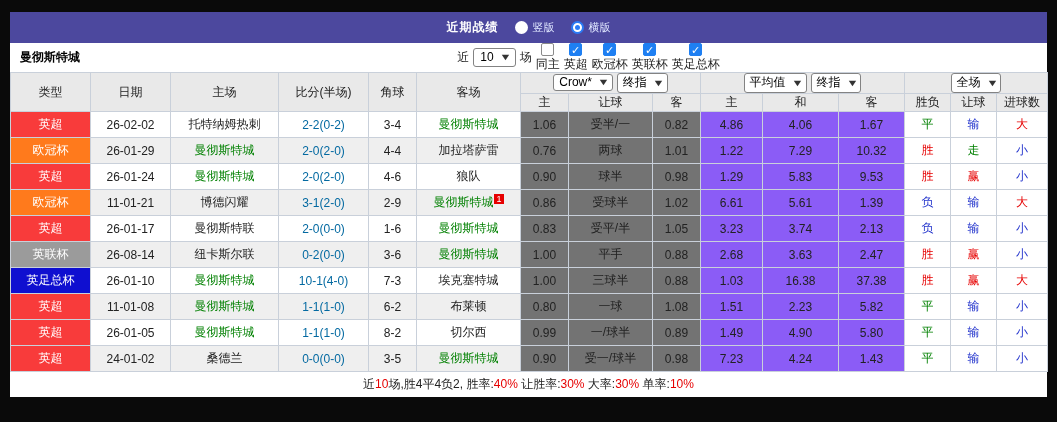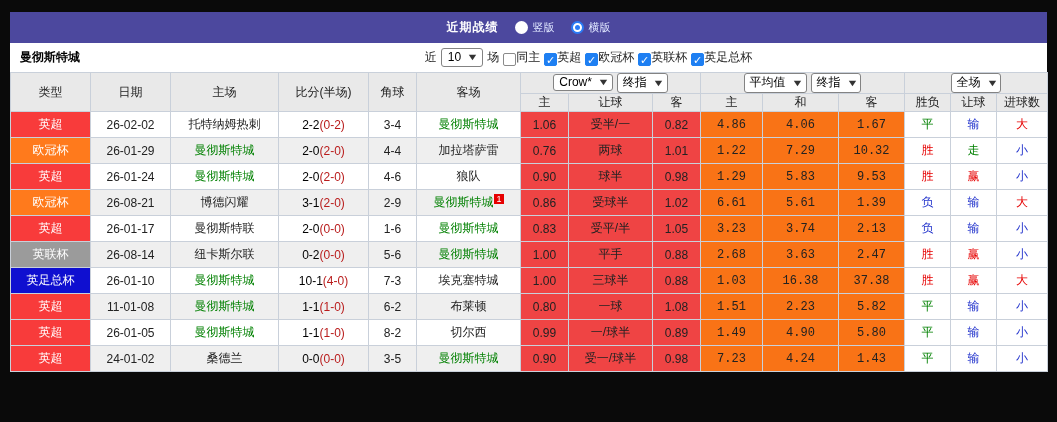--- a/index.html
+++ b/index.html
@@ -41,35 +41,35 @@
   .fake-select .chev { font-size:9px; color:#333; transform:scaleX(1.4); }
   .cb {
     width:13px; height:13px; border:1px solid #8a8a8a; border-radius:2px;
     background:#fff; display:inline-block; vertical-align:-2px; cursor:pointer;
   }
   .cb.checked {
     background:#1e7ff2; border-color:#1e7ff2; color:#fff;
     font-size:11px; line-height:12px; text-align:center;
   }
   .cb.checked::after { content:"✓"; }
-  .filters label { display:inline-flex; align-items:flex-end; gap:0; cursor:pointer; }
+  .filters label { display:inline-flex; align-items:center; gap:0; cursor:pointer;flex-direction:column; }
   
   table { border-collapse:collapse; table-layout:fixed; width:1037px; text-align:center; }
   th, td { border:1px solid #c9d0da; overflow:hidden; white-space:nowrap; }
   th { background:#e9e9e9; font-weight:normal; font-size:12px; height:18px; padding:0 2px; }
   th.drop-th { background:#e9e9e9; }
   th .fake-select { margin:0 2px; padding:0 4px 1px 5px; }
   td { height:26px; background:#fff; font-size:12px; padding:0 2px; }
   tr:nth-child(even) td.alt { background:#efefef; }
-  td.odds { background:#ef4444; }
-  td.avg  { background:#f97316;font-family:Liberation Mono, monospace; }
+  td.odds { background:#737373; }
+  td.avg  { background:#8b5cf6; }
   td.c-type { color:#fff; }
   td.team.hl { color:#008000; }
-  .ft { color:#000000; }
-  .ht { color:#b91c1c; }
+  .ft { color:#0369a1; }
+  .ht { color:#0369a1; }
   sup.card {
     background:#e60000; color:#fff; font-size:9px; line-height:10px;
     padding:0 2px; margin-left:1px; vertical-align:4px;
   }
   
   .footer {
     height:25px; display:flex; align-items:center; justify-content:center;
     background:#fff; font-size:12px; color:#222;
   }
   .footer .red { color:#e60000; }
@@ -233,21 +233,21 @@
     <td class="odds">0.98</td>
     <td class="avg">1.29</td>
     <td class="avg">5.83</td>
     <td class="avg">9.53</td>
     <td style="color:#e60000">胜</td>
     <td style="color:#e60000">赢</td>
     <td style="color:#2233cc">小</td>
   </tr>
         <tr>
     <td class="c-type" style="background:#ff7a1c">欧冠杯</td>
-    <td class="alt">26-08-21</td>
+    <td class="alt">11-01-21</td>
     <td class="alt team">博德闪耀</td>
     <td class="alt"><span class="ft">3-1</span><span class="ht">(2-0)</span></td>
     <td class="alt">2-9</td>
     <td class="alt team hl">曼彻斯特城<sup class="card">1</sup></td>
     <td class="odds">0.86</td>
     <td class="odds">受球半</td>
     <td class="odds">1.02</td>
     <td class="avg">6.61</td>
     <td class="avg">5.61</td>
     <td class="avg">1.39</td>
@@ -270,21 +270,21 @@
     <td class="avg">2.13</td>
     <td style="color:#2233cc">负</td>
     <td style="color:#2233cc">输</td>
     <td style="color:#2233cc">小</td>
   </tr>
         <tr>
     <td class="c-type" style="background:#9b9b9b">英联杯</td>
     <td class="alt">26-08-14</td>
     <td class="alt team">纽卡斯尔联</td>
     <td class="alt"><span class="ft">0-2</span><span class="ht">(0-0)</span></td>
-    <td class="alt">5-6</td>
+    <td class="alt">3-6</td>
     <td class="alt team hl">曼彻斯特城</td>
     <td class="odds">1.00</td>
     <td class="odds">平手</td>
     <td class="odds">0.88</td>
     <td class="avg">2.68</td>
     <td class="avg">3.63</td>
     <td class="avg">2.47</td>
     <td style="color:#e60000">胜</td>
     <td style="color:#e60000">赢</td>
     <td style="color:#2233cc">小</td>
@@ -353,14 +353,17 @@
     <td class="avg">7.23</td>
     <td class="avg">4.24</td>
     <td class="avg">1.43</td>
     <td style="color:#008000">平</td>
     <td style="color:#2233cc">输</td>
     <td style="color:#2233cc">小</td>
   </tr>
       </tbody>
   </table>
 
+  <div class="footer">
+    <span id="footer-line"><span class="">近</span><span class="red">10</span><span class="">场,胜4平4负2, 胜率:</span><span class="red">40%</span><span class=""> 让胜率:</span><span class="red">30%</span><span class=""> 大率:</span><span class="red">30%</span><span class=""> 单率:</span><span class="red">10%</span></span>
+  </div>
 
 </div>
 
 </body></html>

